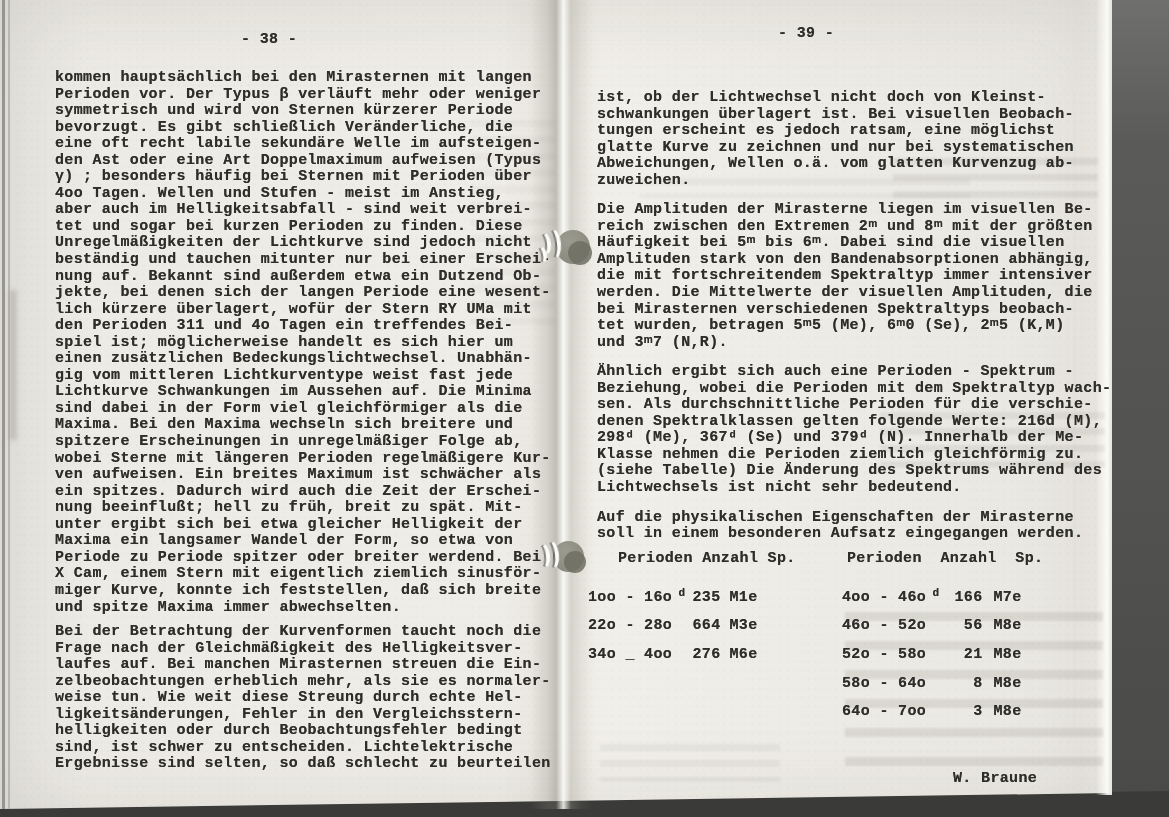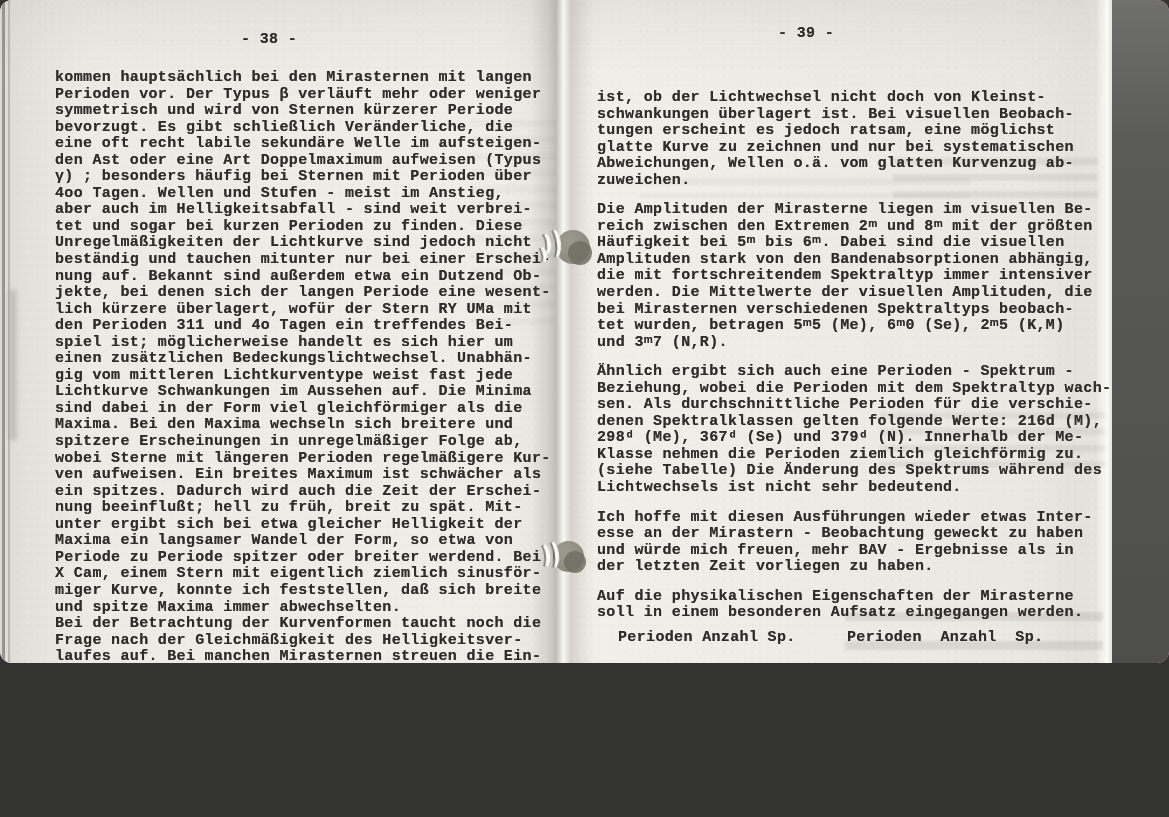--- a/index.html
+++ b/index.html
@@ -1,17 +1,17 @@
 <!DOCTYPE html>
 <html><head>
 <meta charset="utf-8">
 <style>
   html,body{margin:0;padding:0;background:#333331;}
-  .scan{position:relative;width:1169px;height:663px;overflow:hidden;background:#f9a8d4;
-        font-family:"Liberation Mono","DejaVu Sans Mono",monospace;border-radius:12px;}
+  .scan{position:relative;width:1169px;height:817px;overflow:hidden;background:#f9a8d4;
+        font-family:"Liberation Mono","DejaVu Sans Mono",monospace;}
   
   .band-right{position:absolute;left:1108px;top:0;width:61px;height:800px;
       background:linear-gradient(180deg,#6f6f6d 0%,#5a5a58 18%,#535351 55%,#4a4a48 100%);}
   .band-bottom{position:absolute;left:0;top:785px;width:1169px;height:32px;background:#3a3a38;
       clip-path:polygon(0 72%,100% 19%,100% 100%,0 100%);}
   
   .paper{position:absolute;left:0;top:0;width:1112px;height:817px;
       background:linear-gradient(90deg,#e7e6e0 0%,#edebe5 8%,#efede7 45%,#e4e2da 50.5%,#f1efe9 54%,#eeece6 70%,#e9e7e1 97%,#f3f1ec 100%);
       clip-path:polygon(0 0,100% 0,100% 793px,0 809px);
       box-shadow:inset 0 0 90px rgba(125,122,110,0.20);}
@@ -51,21 +51,21 @@
   .c5{left:543px;top:540px;width:10px;height:26px;transform:rotate(-6deg);}
   
   .tw{color:#2e2d2a;font-weight:bold;font-size:15px;line-height:16.55px;
       letter-spacing:0.35px;text-shadow:0 0 0.5px rgba(46,45,42,0.65);z-index:5;}
   .pageno{position:absolute;white-space:pre;}
   .pn38{left:241px;top:32px;}
   .pn39{left:778px;top:26px;}
   .page-text-left{position:absolute;left:55px;top:70px;width:512px;}
   .right-col{position:absolute;left:597px;top:90px;width:515px;}
   .para{margin:0;white-space:pre;}
-  .page-text-left .para + .para{margin-top:0;}
+  .page-text-left .para + .para{margin-top:8px;}
   .right-col .paras .para + .para{margin-top:13px;}
   
   .ptable{display:flex;margin-top:8px;margin-left:-9px;}
   .subtable{display:block;}
   .stleft{width:254px;}
   .stright{flex:1;}
   .t-head{height:27px;white-space:pre;}
   .stleft .t-head span{padding-left:30px;}
   .stright .t-head span{padding-left:5px;}
   .t-row{display:flex;align-items:flex-end;height:28.6px;}
@@ -183,24 +183,20 @@
 tet wurden, betragen 5ᵐ5 (Me), 6ᵐ0 (Se), 2ᵐ5 (K,M)
 und 3ᵐ7 (N,R).</div>
         <div class="para">Ähnlich ergibt sich auch eine Perioden - Spektrum -
 Beziehung, wobei die Perioden mit dem Spektraltyp wach-
 sen. Als durchschnittliche Perioden für die verschie-
 denen Spektralklassen gelten folgende Werte: 216d (M),
 298ᵈ (Me), 367ᵈ (Se) und 379ᵈ (N). Innerhalb der Me-
 Klasse nehmen die Perioden ziemlich gleichförmig zu.
 (siehe Tabelle) Die Änderung des Spektrums während des
 Lichtwechsels ist nicht sehr bedeutend.</div>
-        <div class="para">Ich hoffe mit diesen Ausführungen wieder etwas Inter-
-esse an der Mirastern - Beobachtung geweckt zu haben
-und würde mich freuen, mehr BAV - Ergebnisse als in
-der letzten Zeit vorliegen zu haben.</div>
         <div class="para">Auf die physikalischen Eigenschaften der Mirasterne
 soll in einem besonderen Aufsatz eingegangen werden.</div>
       </div>
     <div class="ptable">
       <div class="subtable stleft">
           <div class="t-head"><span>Perioden Anzahl Sp.</span></div>
           <div class="t-row">
             <span class="cell-range">1oo - 16o</span>
             <span class="cell-sup">d</span>
             <span class="cell-count">235</span>
@@ -223,21 +219,21 @@
           <div class="t-head"><span>Perioden  Anzahl  Sp.</span></div>
           <div class="t-row">
             <span class="cell-range">4oo - 46o</span>
             <span class="cell-sup">d</span>
             <span class="cell-count">166</span>
             <span class="cell-sp">M7e</span>
           </div>
           <div class="t-row">
             <span class="cell-range">46o - 52o</span>
             <span class="cell-sup"></span>
-            <span class="cell-count">37</span>
+            <span class="cell-count">56</span>
             <span class="cell-sp">M8e</span>
           </div>
           <div class="t-row">
             <span class="cell-range">52o - 58o</span>
             <span class="cell-sup"></span>
             <span class="cell-count">21</span>
             <span class="cell-sp">M8e</span>
           </div>
           <div class="t-row">
             <span class="cell-range">58o - 64o</span>

